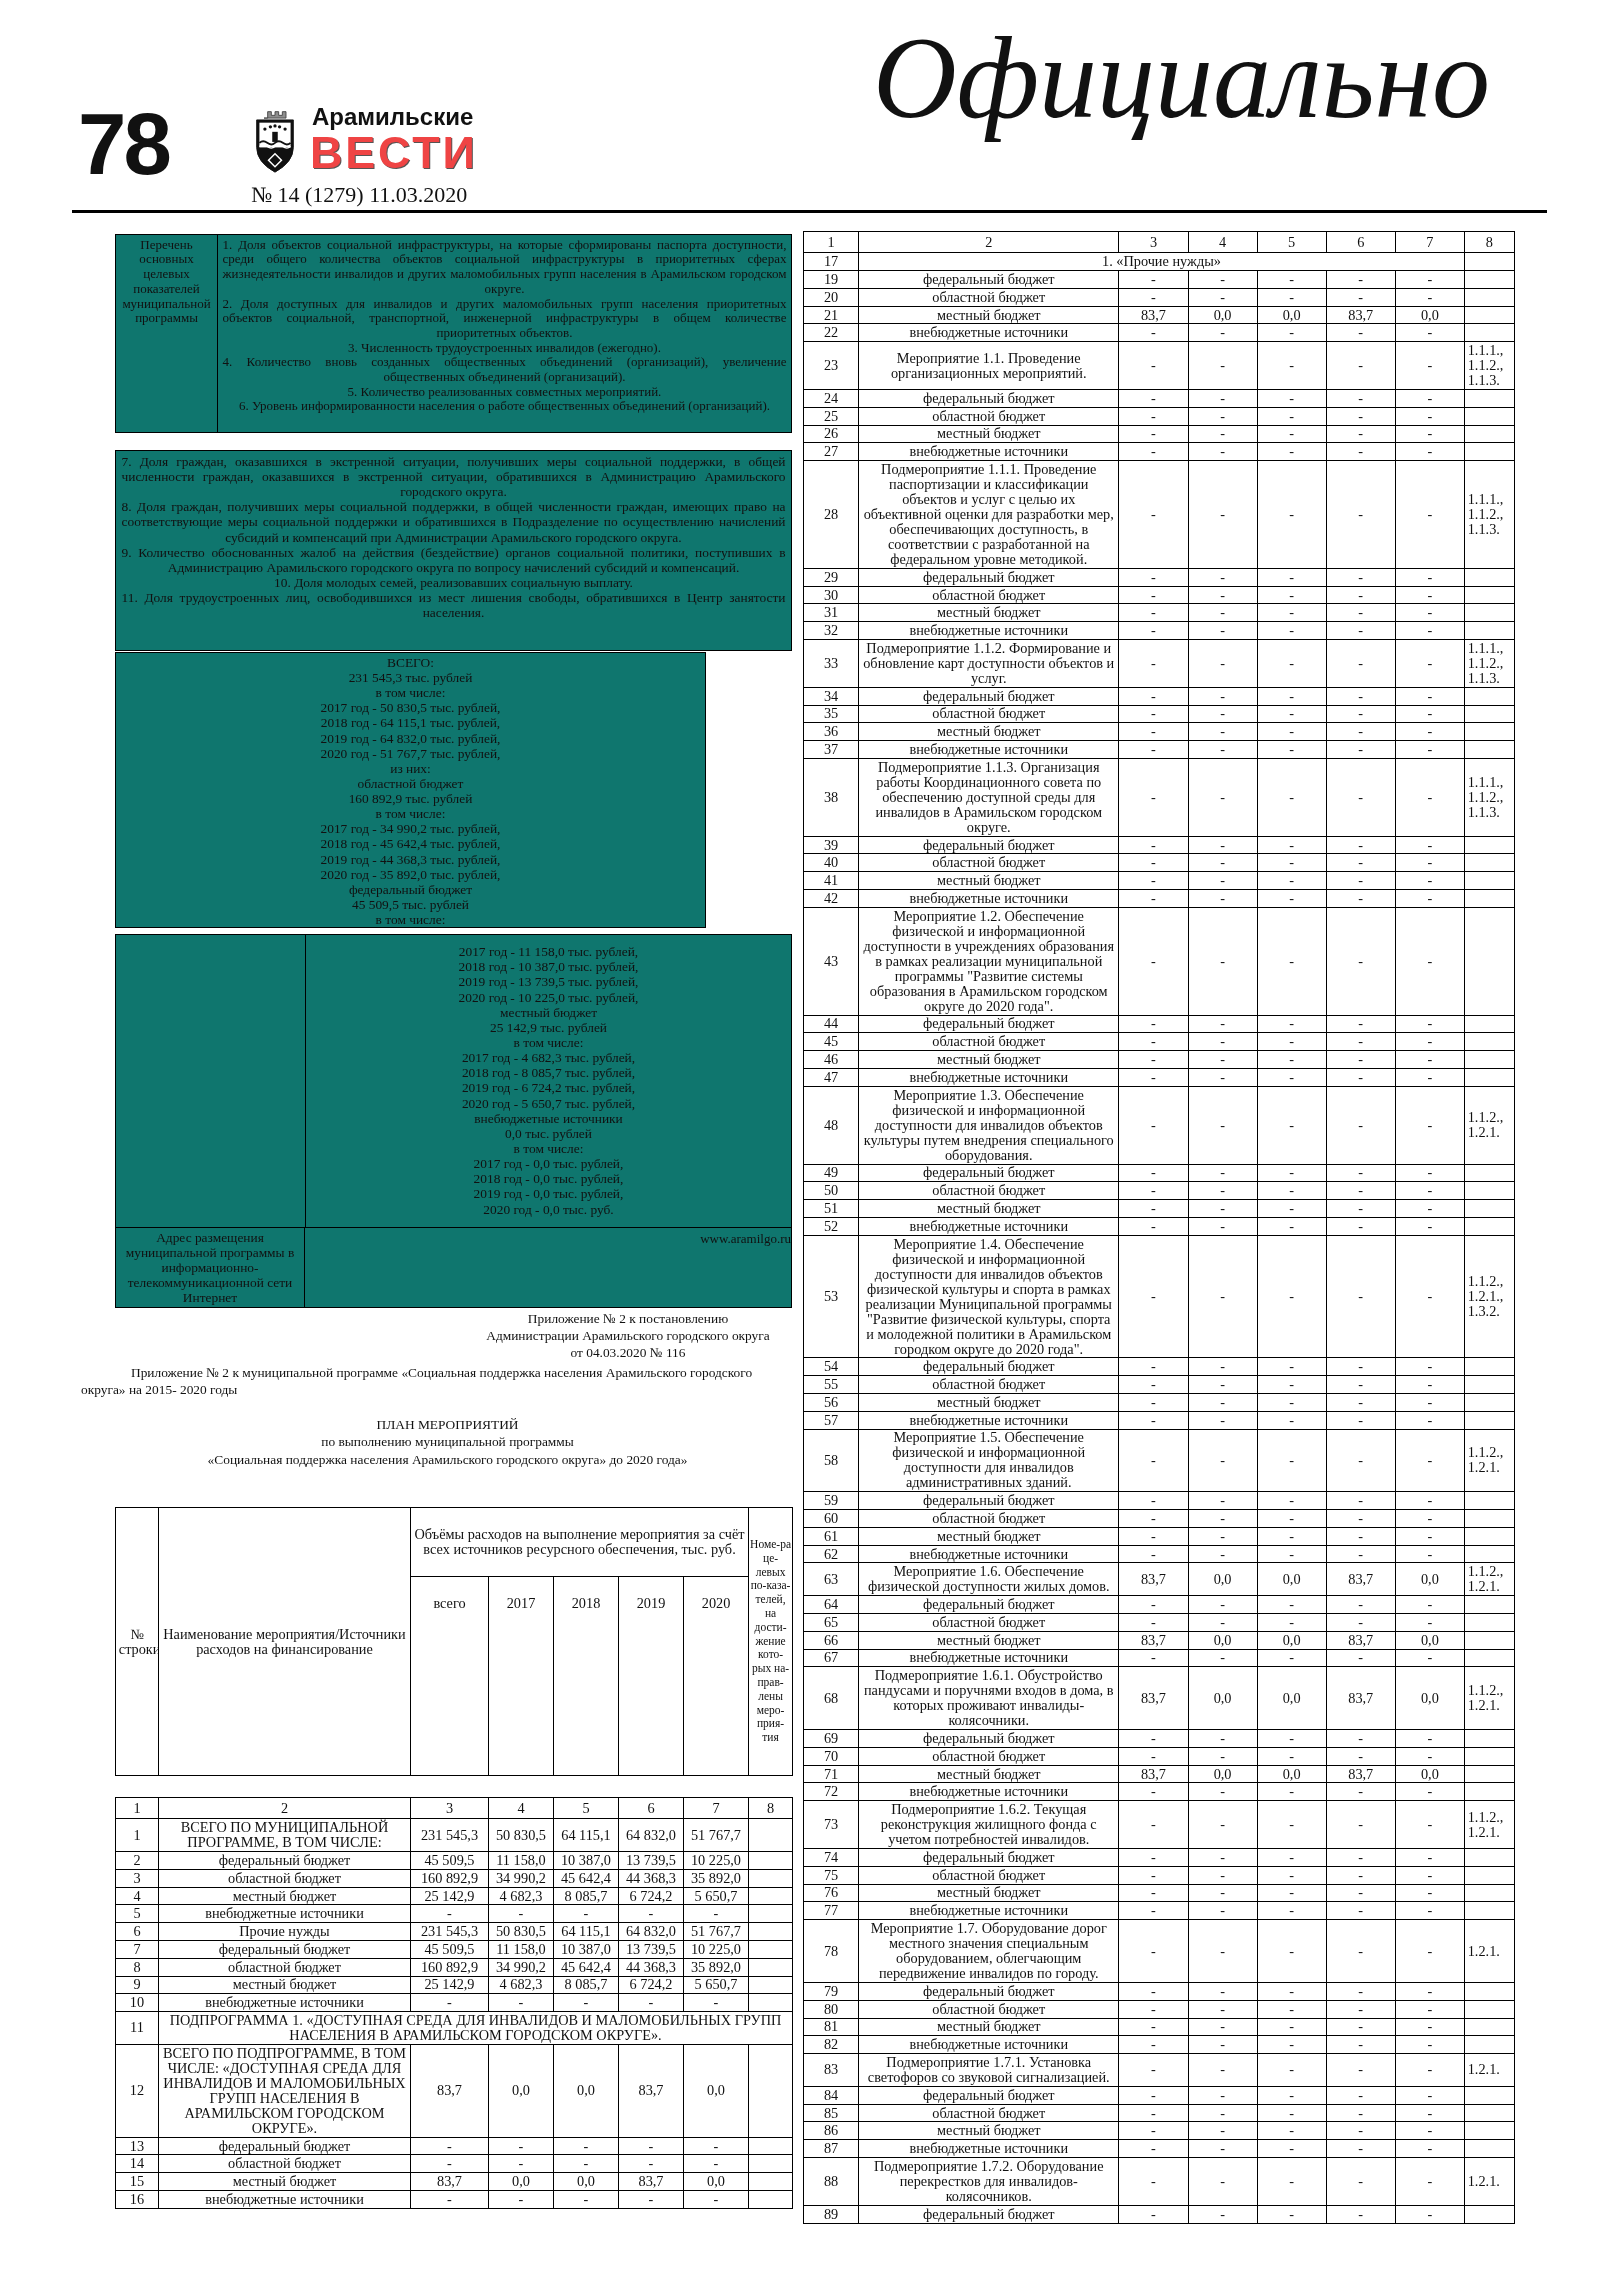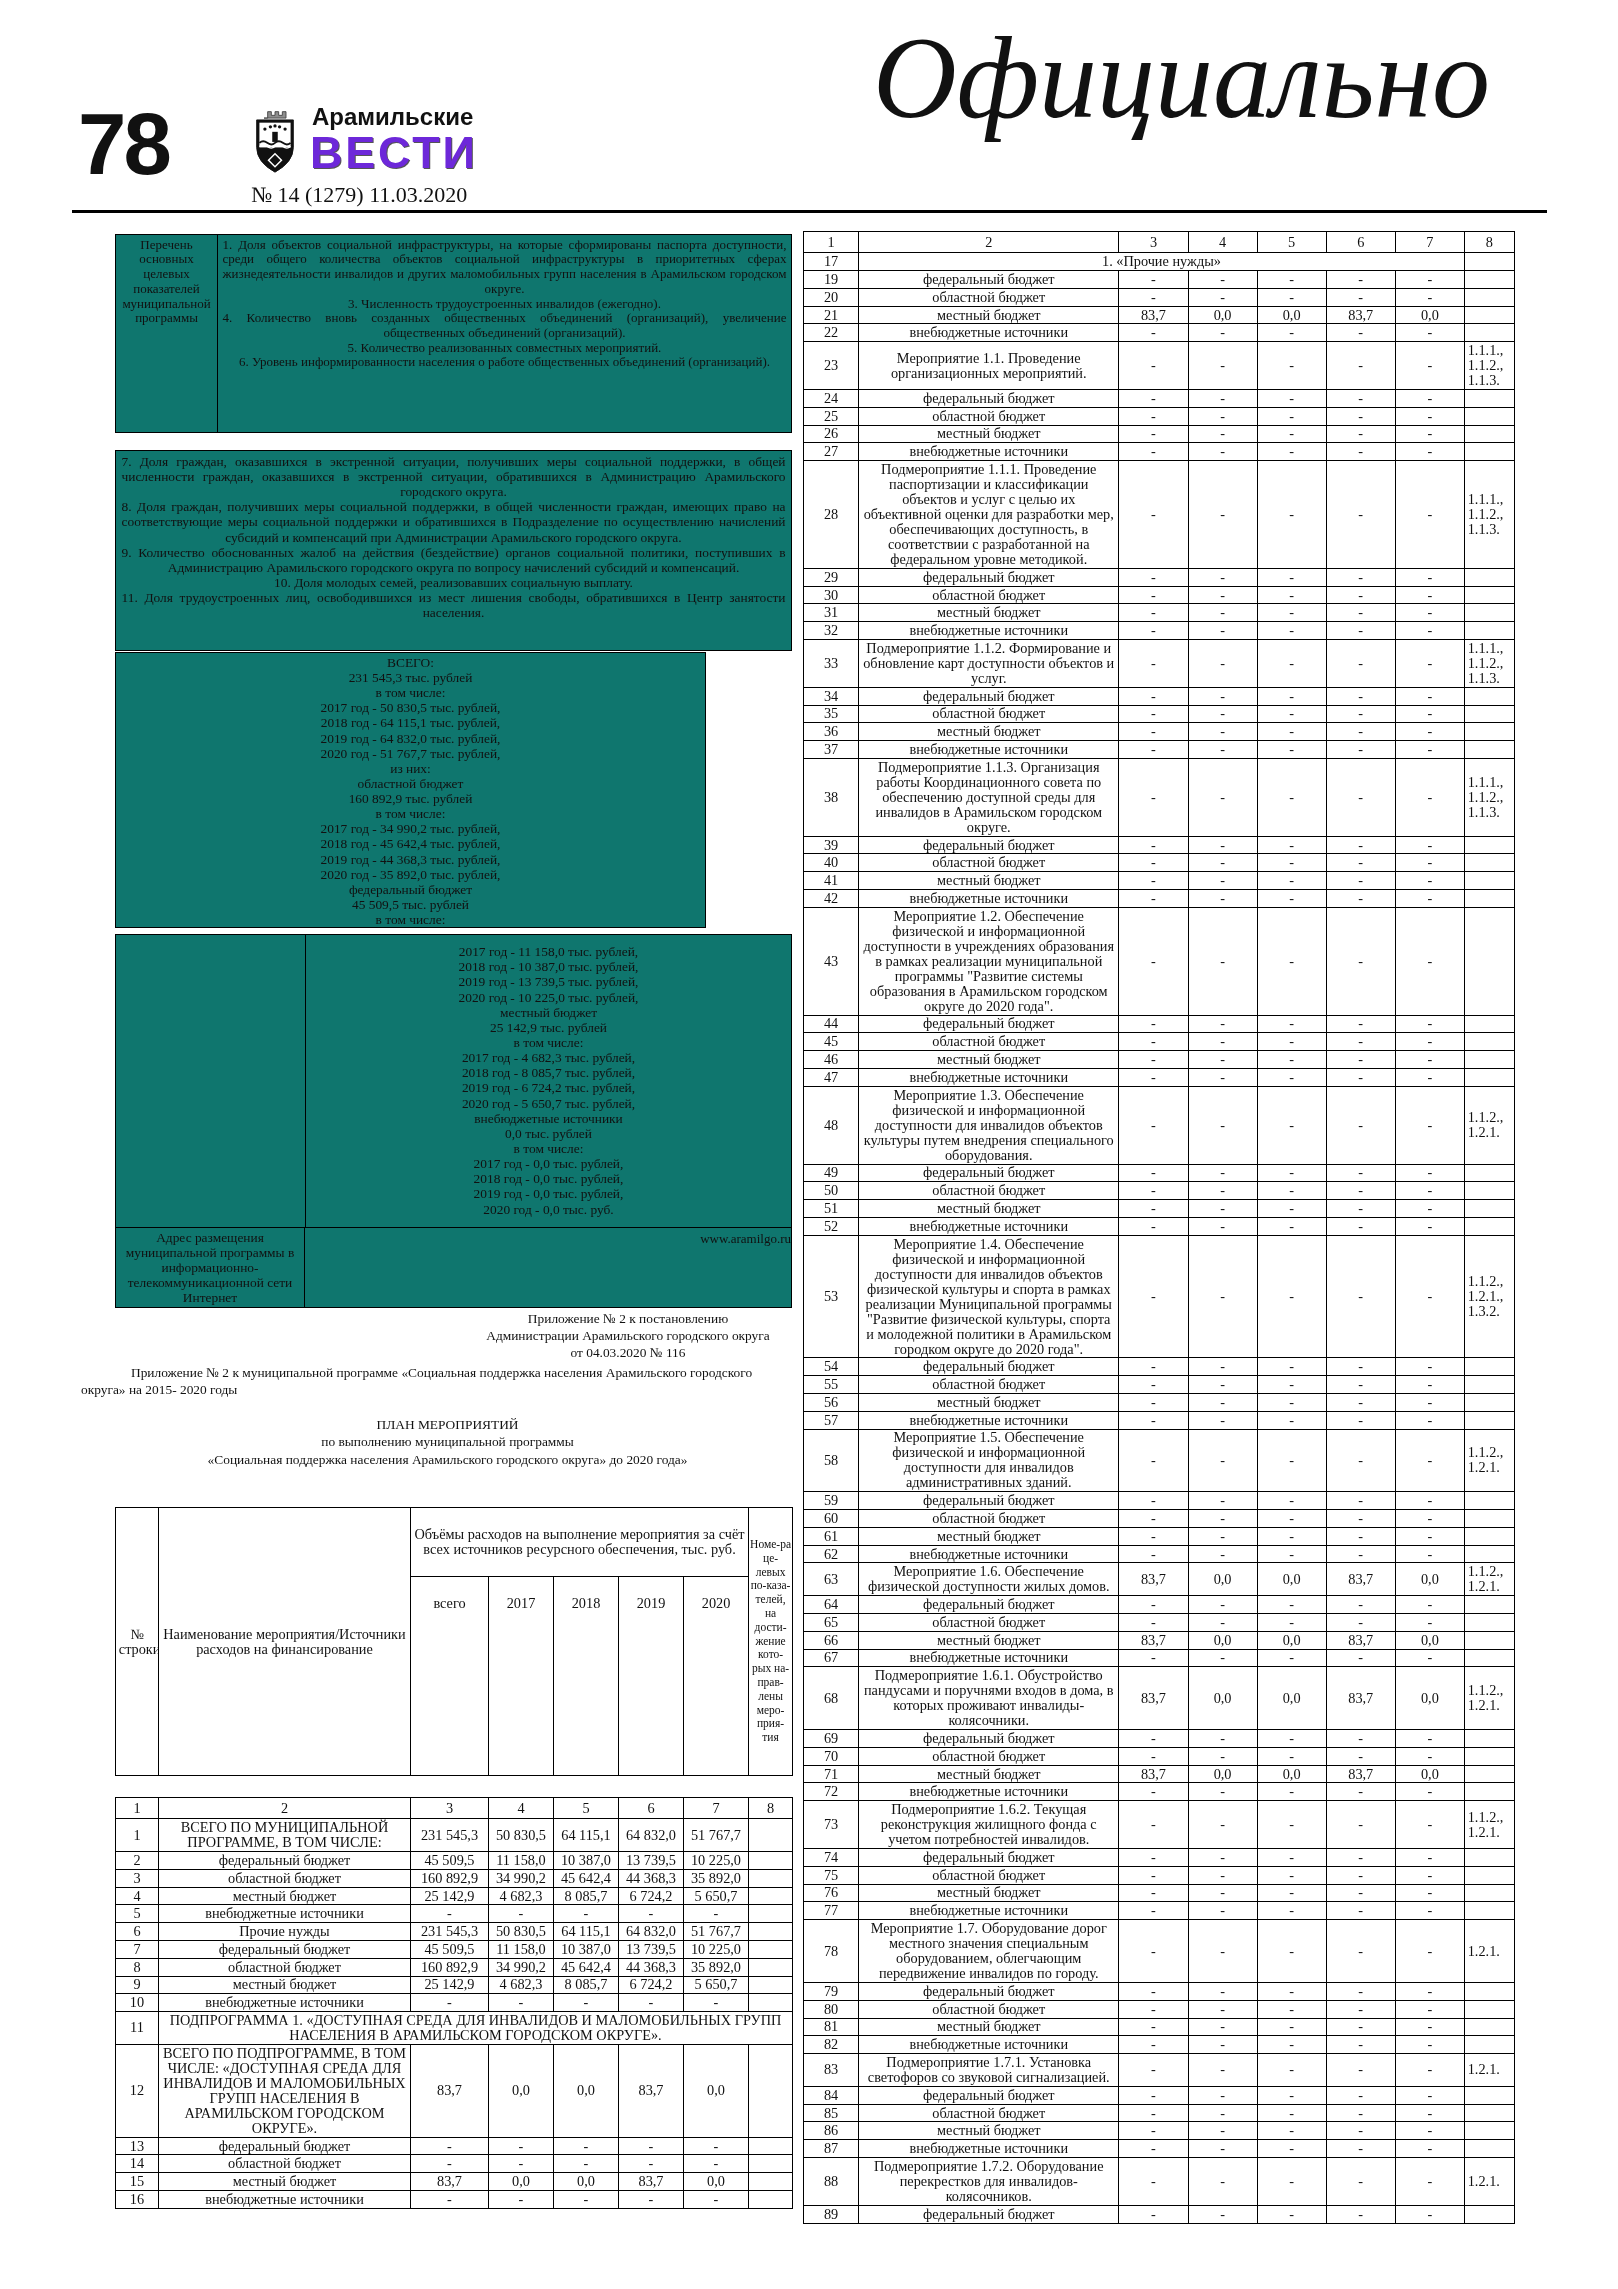--- a/index.html
+++ b/index.html
@@ -5,21 +5,21 @@
   html,body{margin:0;padding:0;background:#e8e8e8;}
   .page{position:relative;width:1619px;height:2290px;background:#ffffff;overflow:hidden;
         font-family:"Liberation Serif","DejaVu Serif",serif;color:#111;}
   
   .page-num{position:absolute;left:78px;top:100px;font-family:"Liberation Sans","DejaVu Sans",sans-serif;
             font-weight:800;font-size:87px;letter-spacing:-2.8px;line-height:1;}
   .crest{position:absolute;left:253px;top:107px;}
   .paper-top{position:absolute;left:312px;top:105px;font-family:"Liberation Sans","DejaVu Sans",sans-serif;
              font-weight:700;font-size:24px;line-height:1;}
   .paper-bottom{position:absolute;left:310px;top:130px;font-family:"Liberation Sans","DejaVu Sans",sans-serif;
-             font-weight:800;font-size:45px;line-height:1;letter-spacing:2.8px;color:#6d28d9;
+             font-weight:800;font-size:45px;line-height:1;letter-spacing:2.8px;color:#ef4444;
              text-shadow:0.9px 0.9px 0 #555;}
   .issue-line{position:absolute;left:251px;top:182px;font-size:22px;}
   .section-title{position:absolute;right:129px;top:20px;font-size:116px;font-style:italic;line-height:1;
                  font-family:"Liberation Serif","DejaVu Serif",serif;}
   .rule{position:absolute;left:72px;top:210px;width:1475px;height:2.8px;background:#000;}
   
   .box{position:absolute;border:1.8px solid #000;box-sizing:border-box;overflow:hidden;background:#0f766e;}
   .passport{left:115px;top:234px;width:677px;height:199px;display:flex;}
   .passport .p-label{width:102px;border-right:1.8px solid #000;font-size:13px;line-height:1.13;
                      text-align:center;padding:2.8px 1.8px;box-sizing:border-box;}
@@ -86,20 +86,21 @@
   <div class="paper-top">Арамильские</div>
   <div class="paper-bottom">ВЕСТИ</div>
   <div class="issue-line">№ 14 (1279) 11.03.2020</div>
   <div class="section-title">Официально</div>
   <div class="rule"></div>
 
   <div class="box passport">
     <div class="p-label">Перечень основных целевых показателей муниципальной программы</div>
     <div class="p-items">
         <div>1. Доля объектов социальной инфраструктуры, на которые сформированы паспорта доступности, среди общего количества объектов социальной инфраструктуры в приоритетных сферах жизнедеятельности инвалидов и других маломобильных групп населения в Арамильском городском округе.</div>
+        <div>2. Доля доступных для инвалидов и других маломобильных групп населения приоритетных объектов социальной, транспортной, инженерной инфраструктуры в общем количестве приоритетных объектов.</div>
         <div>3. Численность трудоустроенных инвалидов (ежегодно).</div>
         <div>4. Количество вновь созданных общественных объединений (организаций), увеличение общественных объединений (организаций).</div>
         <div>5. Количество реализованных совместных мероприятий.</div>
         <div>6. Уровень информированности населения о работе общественных объединений (организаций).</div>
       </div>
   </div>
 
   <div class="box indicators">
       <div>7. Доля граждан, оказавшихся в экстренной ситуации, получивших меры социальной поддержки, в общей численности граждан, оказавшихся в экстренной ситуации, обратившихся в Администрацию Арамильского городского округа.</div>
       <div>8. Доля граждан, получивших меры социальной поддержки, в общей численности граждан, имеющих право на соответствующие меры социальной поддержки и обратившихся в Подразделение по осуществлению начислений субсидий и компенсаций при Администрации Арамильского городского округа.</div>

